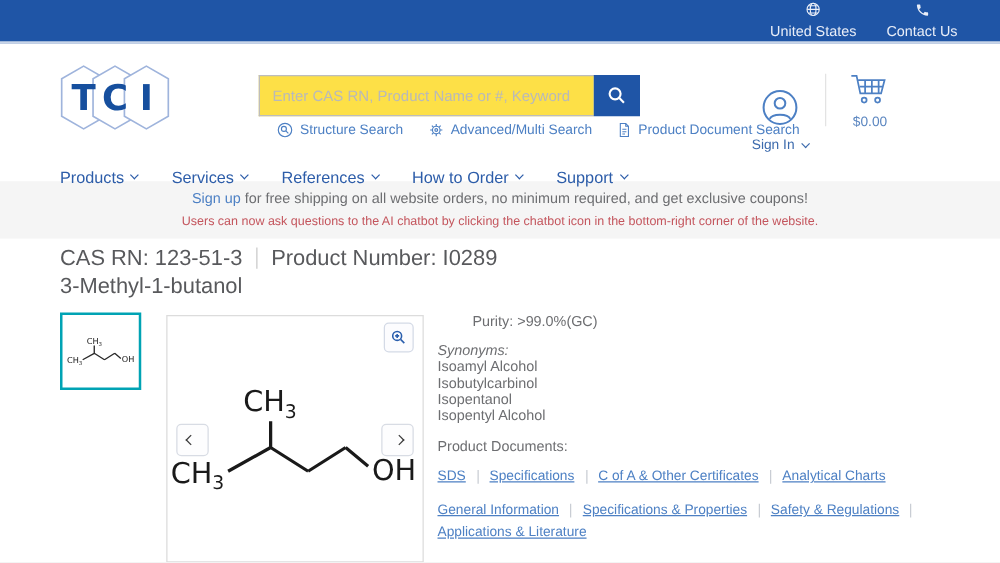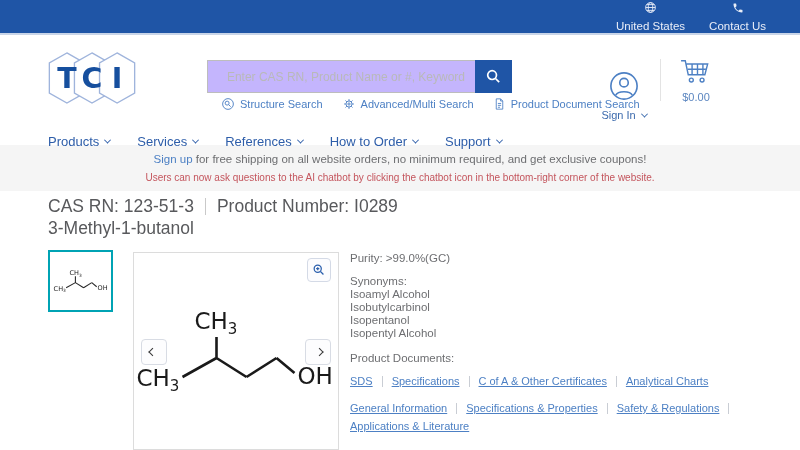--- a/index.html
+++ b/index.html
@@ -14,22 +14,22 @@
     display:flex; justify-content:flex-end; align-items:center;
     gap:24px; padding-right:34px;
   }
   .topbar-item { display:flex; align-items:center; gap:6px; color:#E9EEF8; font-size:11.5px; cursor:pointer;flex-direction:column; }
   
   .header { position:relative; height:82px; background:#fff; }
   .logo { position:absolute; left:46px; top:15px; cursor:pointer; }
   .searchbox { position:absolute; left:207px; top:25px; display:flex; }
   .searchbox input {
     width:268px; height:33px; border:1px solid #BDBDBD; border-right:none;
-    background:#c4b5fd; padding:0 10px; font-size:12px; color:#555;
-    font-family:"Liberation Sans", sans-serif; outline:none;text-align:right;
+    background:#fde047; padding:0 10px; font-size:12px; color:#555;
+    font-family:"Liberation Sans", sans-serif; outline:none;
   }
   .searchbox input::placeholder { color:#B9B9B9; }
   .search-btn { width:37px; height:33px; background:#1F55A6; border:none; cursor:pointer;
     display:flex; align-items:center; justify-content:center; }
   .quick-links { position:absolute; left:221px; top:62px; display:flex; gap:19px;text-align:center; }
   .quick-link { display:flex; align-items:center; gap:5px; color:#4D80C4; font-size:11px; cursor:pointer; }
   .signin { position:absolute; left:597px; top:36px; width:54px; text-align:center; cursor:pointer; }
   .signin-label { margin-top:3px; font-size:11px; color:#3D6BAD; display:inline-flex; align-items:center; }
   .header-divider { position:absolute; left:660px; top:24px; width:1px; height:42px; background:#E3E3E3; }
   .cart { position:absolute; left:667px; top:22px; width:58px; text-align:center; cursor:pointer; }
@@ -63,22 +63,22 @@
   .panel-nav-btn { position:absolute; top:86px; width:26px; height:26px; border:1px solid #D8DCE4;
     border-radius:4px; background:#FDFDFE; cursor:pointer; display:flex; align-items:center; justify-content:center; }
   .panel-prev { left:7px; } .panel-next { right:7px; }
   .chev-l { display:inline-block; width:6px; height:6px; border-left:1.5px solid #3A3A3A;
     border-bottom:1.5px solid #3A3A3A; transform:rotate(45deg) translate(-1px,1px); }
   .chev-r { display:inline-block; width:6px; height:6px; border-right:1.5px solid #3A3A3A;
     border-bottom:1.5px solid #3A3A3A; transform:rotate(-45deg) translate(1px,1px); }
   .structure-svg { position:absolute; left:0; top:0; }
   
   .rightcol { position:absolute; left:350px; top:61px; width:392px; color:#6D6E71; font-size:11.5px; }
-  .purity { line-height:13px; }
-  .syn-title { margin-top:10px; line-height:13px; }
+  .purity { line-height:13px;margin-left:28px; }
+  .syn-title { margin-top:10px; line-height:13px;font-style:italic; }
   .syn-item { line-height:13px; }
   .docs-title { margin-top:12px; line-height:13px; }
   .link-row { display:flex; flex-wrap:wrap; align-items:center; column-gap:9px; row-gap:4px; margin-top:9px; }
   .doc-link { color:#4D80C4; font-size:11px; text-decoration:underline; cursor:pointer; line-height:14px; }
   .lsep { width:1px; height:11px; background:#C9CDD4; }
   .info-row { margin-top:13px; width:382px; }
   .expl-row { margin-top:15px; }
 </style>
 </head>
 <body>

